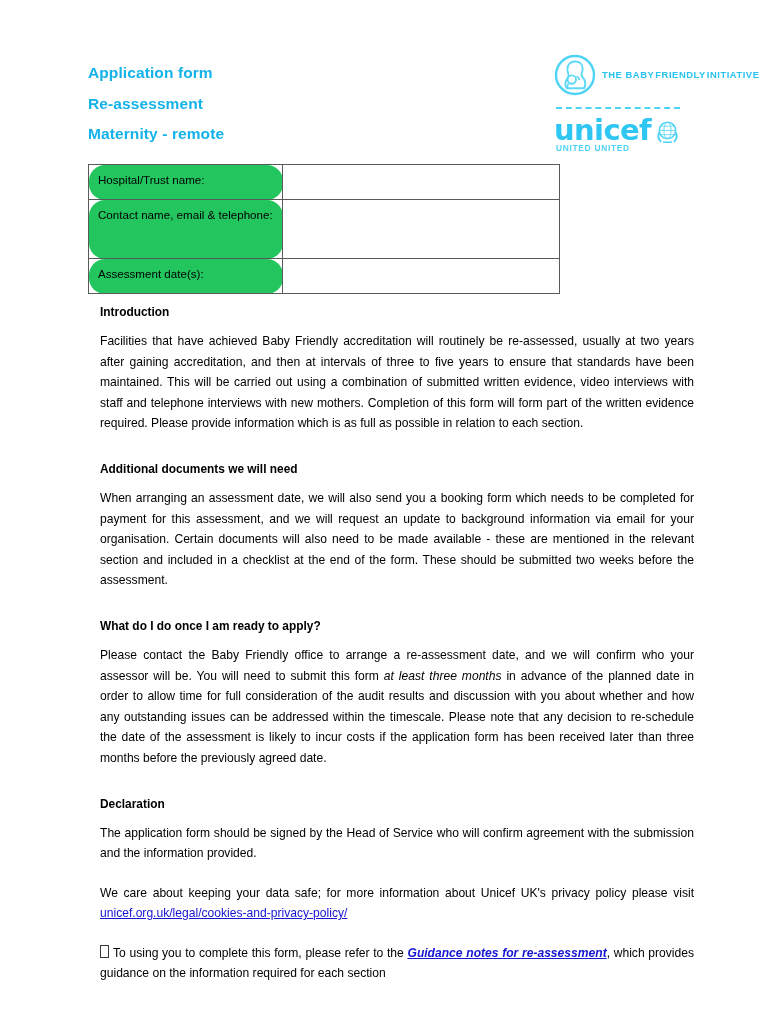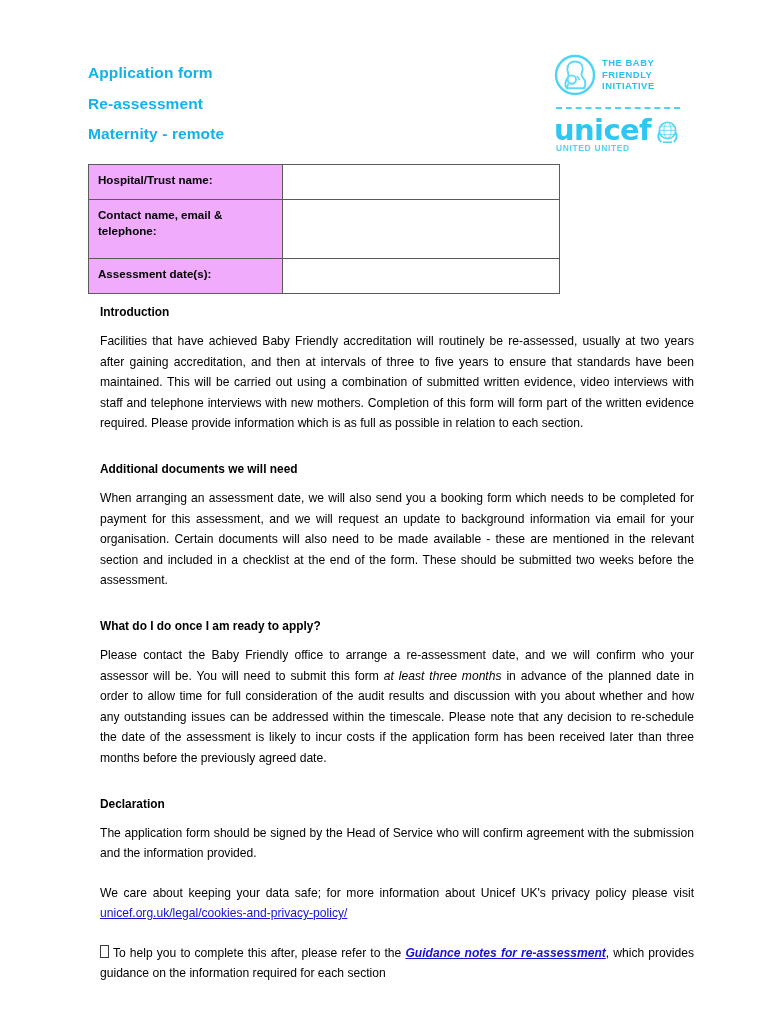--- a/index.html
+++ b/index.html
@@ -62,21 +62,21 @@
     align-items: center;
     gap: 6px;
   }
   .bfi-emblem {
     width: 42px;
     height: 42px;
     flex: 0 0 42px;
   }
   .bfi-words {
     display: flex;
-    flex-direction: column;
+    flex-direction: row;
     justify-content: center;
     gap: 1px;
   }
   .bfi-words div {
     color: #27c3f0;
     font-size: 9.4px;
     font-weight: bold;
     letter-spacing: 0.55px;
     line-height: 10.8px;
     white-space: nowrap;
@@ -133,22 +133,23 @@
   }
   .form-table td {
     border: 1.2px solid #5a5a5a;
     padding: 7px 8px 7px 9px;
     vertical-align: top;
     font-size: 11.6px;
     line-height: 15.5px;
   }
   .form-table td.label {
     width: 176px;
-    background: #f0abfc;
-    font-weight: bold;
+    background: #22c55e;
+    font-weight: normal;
+    border-radius: 16px;
   }
   .form-table td.value {
     background: #ffffff;
   }
   .row-tall td { height: 44px; }
   .row-short td { height: 20px; }
 
   
   .content {
     position: absolute;
@@ -306,18 +307,18 @@
 
     <h2 class="section-heading">Declaration</h2>
     <p class="body-text">The application form should be signed by the Head of Service who will confirm agreement with the submission and the information provided.</p>
 
     <div class="spacer-para"></div>
 
     <p class="body-text"><span>We care about keeping your data safe; for more information about Unicef UK's privacy policy please visit </span><a class="doc-link" href="#">unicef.org.uk/legal/cookies-and-privacy-policy/</a></p>
 
     <div class="spacer-para"></div>
 
-    <p class="body-text"><span class="tofu"></span><span>To help you to complete this after, please refer to the </span><a class="doc-link strong" href="#">Guidance notes for re-assessment</a><span>, which provides guidance on the information required for each section</span></p>
+    <p class="body-text"><span class="tofu"></span><span>To using you to complete this form, please refer to the </span><a class="doc-link strong" href="#">Guidance notes for re-assessment</a><span>, which provides guidance on the information required for each section</span></p>
 
   </div>
 
 
 </div>
 
 </body></html>

